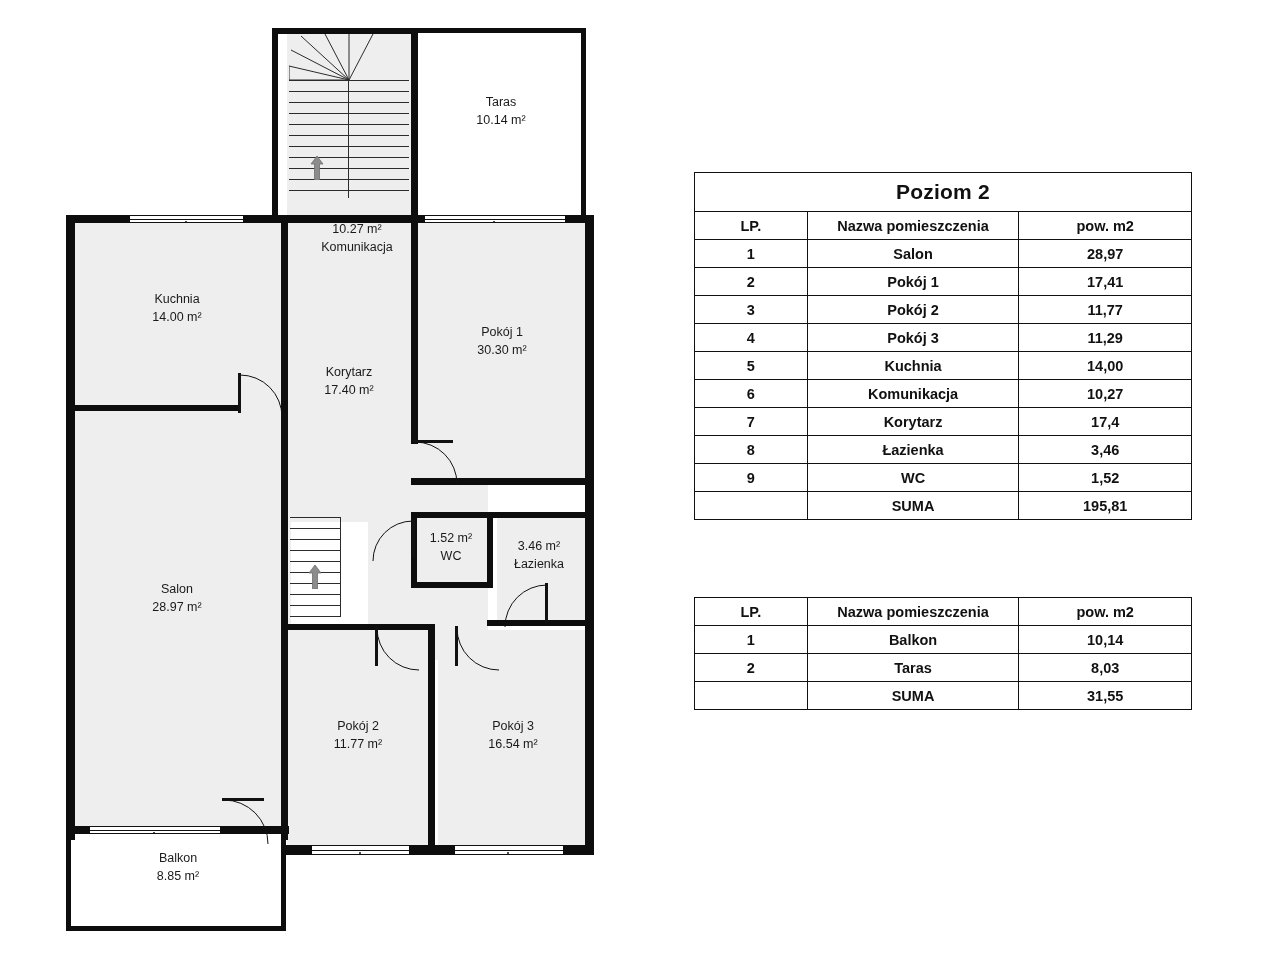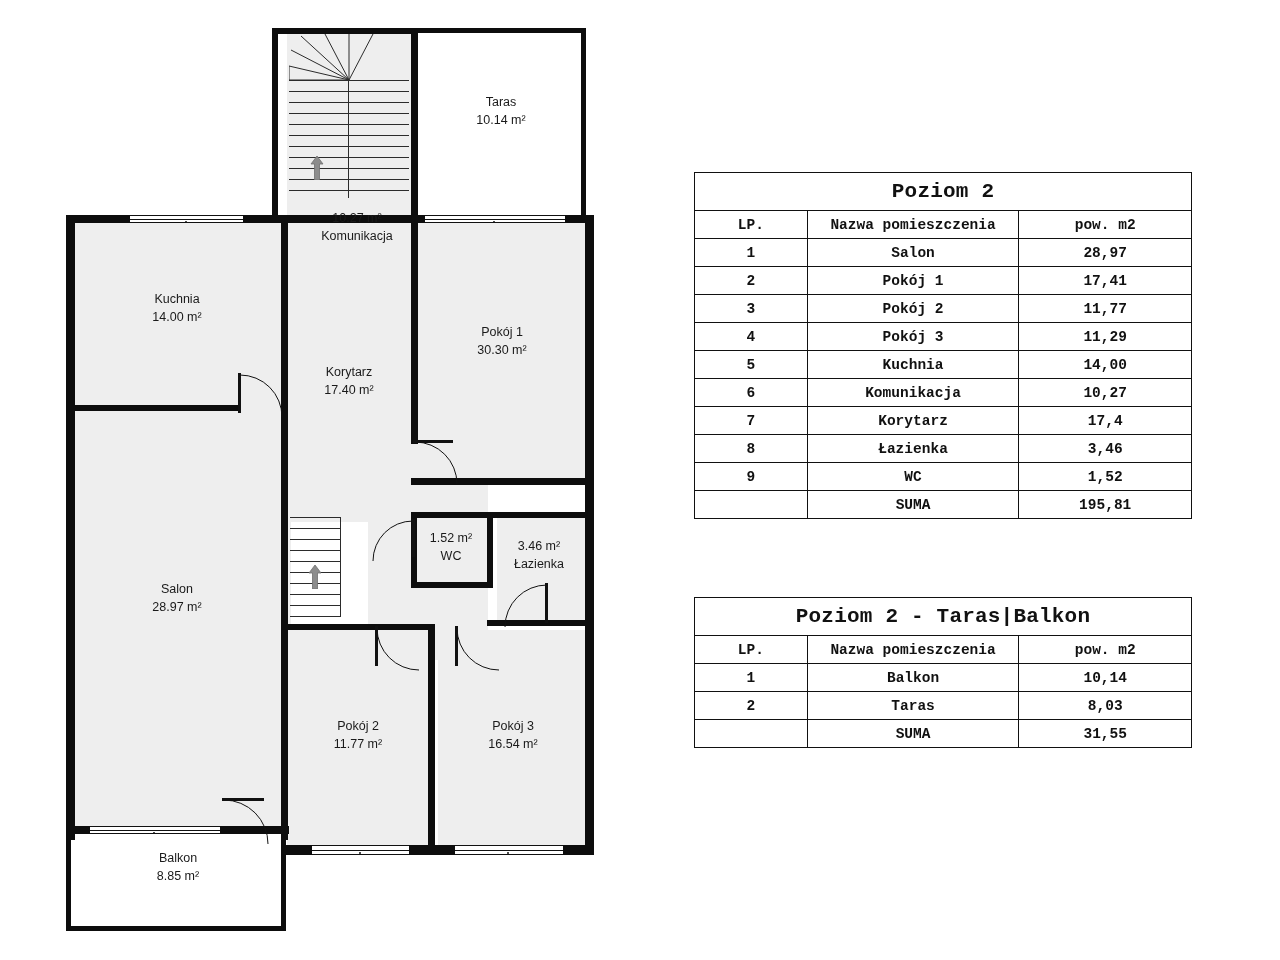--- a/index.html
+++ b/index.html
@@ -35,21 +35,21 @@
   .wdot { position:absolute; width:2px; height:2px; border-radius:50%; background:#111; }
 
   
   .door { position:absolute; }
 
   
   #tables { position:absolute; left:694px; top:0; width:500px; }
   table.tbl { border-collapse:collapse; width:498px; background:#fff; }
   table.tbl td, table.tbl th {
     border:1.5px solid #111; padding:0; height:28px;
-    font-size:14.5px; text-align:center; font-weight:bold; color:#111;font-family:Liberation Mono, monospace;
+    font-size:14.5px; text-align:center; font-weight:bold; color:#111;
   }
   table.tbl .ttl { font-size:21px; padding:7px 0; letter-spacing:.2px; }
   table.tbl col.c1 { width:113px; }
   table.tbl col.c2 { width:212px; }
   table.tbl col.c3 { width:173px; }
   .tbl-wrap { position:absolute; }
   #t1-wrap { top:172px; left:0; }
   #t2-wrap { top:597px; left:0; }
 </style>
 </head>
@@ -238,21 +238,21 @@
       <path d="M2 2 A 44 44 0 0 1 46 46" fill="none" stroke="#111" stroke-width="1"></path>
       <rect x="0" y="0" width="42" height="3" fill="#111"></rect>
     </svg>
   </div>
 
   <div class="lbl" style="left:442px; top:93px; width:118px;">
     <span class="nm">Taras</span>
     <span class="ar">10.14 m²</span>
   </div>
 
-  <div class="lbl" style="left:288px; top:209px; width:138px;">
+  <div class="lbl" style="left:288px; top:220px; width:138px;">
     <span class="ar">10.27 m²</span>
     <span class="nm">Komunikacja</span>
   </div>
 
   <div class="lbl" style="left:116px; top:290px; width:122px;">
     <span class="nm">Kuchnia</span>
     <span class="ar">14.00 m²</span>
   </div>
 
   <div class="lbl" style="left:288px; top:363px; width:122px;">
@@ -370,23 +370,20 @@
 
   <div class="tbl-wrap" id="t2-wrap">
     <table class="tbl">
       <colgroup>
           <col class="c1">
           <col class="c2">
           <col class="c3">
         </colgroup>
       <tbody>
         <tr>
-          <td class="ttl" colspan="3">Poziom 2 - Taras|Balkon</td>
-        </tr>
-        <tr>
           <td>LP.</td>
           <td>Nazwa pomieszczenia</td>
           <td>pow. m2</td>
         </tr>
         <tr>
           <td>1</td>
           <td>Balkon</td>
           <td>10,14</td>
         </tr>
         <tr>

